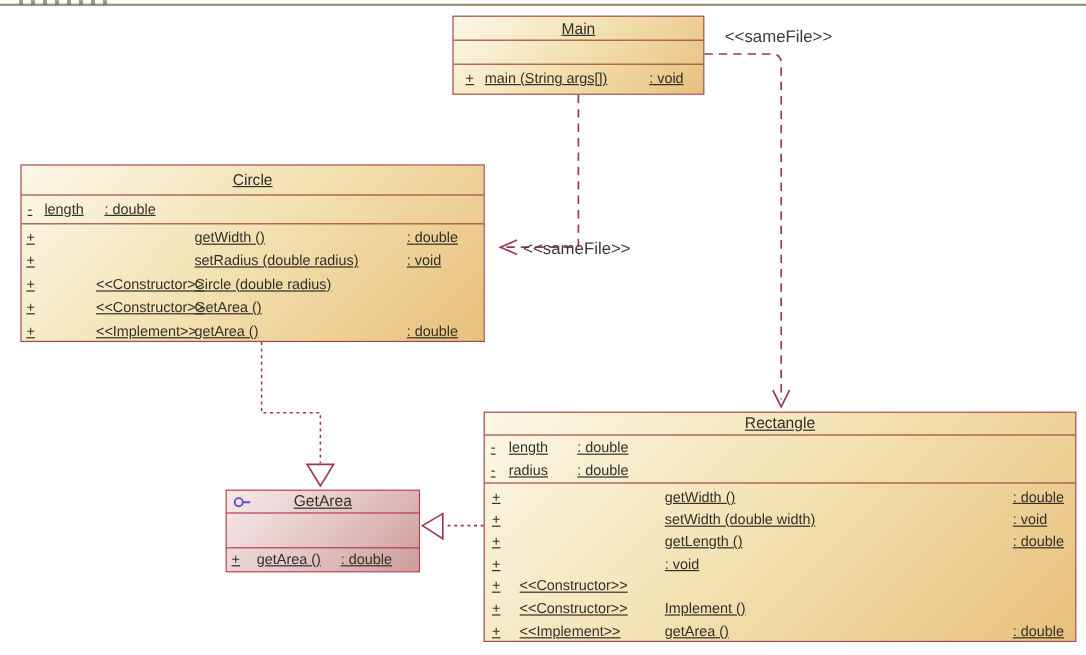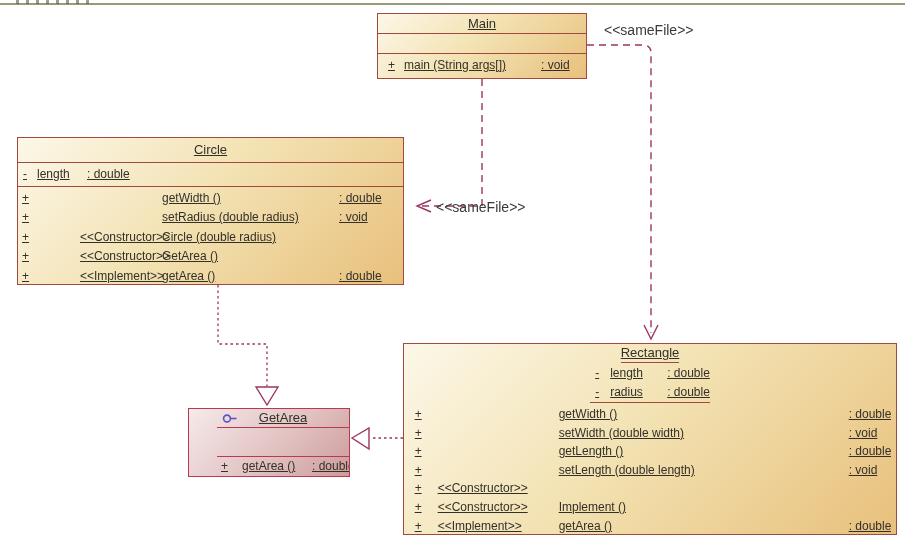--- a/index.html
+++ b/index.html
@@ -12,42 +12,41 @@
     background:repeating-linear-gradient(90deg,#4a4a44 0 3px,transparent 3px 10px);}
   
   .uml-box{
     position:absolute;box-sizing:border-box;border:1.5px solid var(--border);
     background:linear-gradient(135deg,#fcf7e8 0%,#f3e3b4 45%,#e8c07c 100%);
     display:flex;flex-direction:column;font-size:12px;
   }
   .uml-box.iface{
     border-color:var(--ifaceBorder);
     background:linear-gradient(135deg,#f6eaea 0%,#e2c2c2 55%,#cd9b9b 100%);
-    padding-left:28px;
   }
   .sec{box-sizing:border-box;border-bottom:1px solid var(--border);position:relative;text-decoration:underline;}
   .iface .sec{border-bottom-color:var(--ifaceBorder);}
   .sec:last-child{border-bottom:none;flex:1;}
   .sec-title{text-align:center;font-size:13px;}
   .rows{display:flex;flex-direction:column;}
   .row{display:grid;white-space:nowrap;overflow:hidden;}
   .row span{display:block;}
   
   #box-main{left:377px;top:13px;width:210px;height:66px;}
   #box-main .sec-title{height:20px;line-height:19px;}
   #box-main .sec-empty{height:20px;}
   #box-main .row-m{grid-template-columns:16px 137px auto;padding-left:10px;line-height:23px;}
   
   #box-circle{left:17px;top:137px;width:387px;height:148px;}
   #box-circle .sec-title{height:25px;line-height:24px;}
   #box-circle .sec-fields{height:24px;}
   #box-circle .row-f{grid-template-columns:14px 50px auto;padding-left:5px;line-height:23px;}
   #box-circle .row-m{grid-template-columns:58px 82px 177px auto;padding-left:4px;line-height:19.4px;height:19.4px;}
   
-  #box-rect{left:403px;top:343px;width:494px;height:192px;align-items:center;}
+  #box-rect{left:403px;top:343px;width:494px;height:192px;}
   #box-rect .sec-title{height:19px;line-height:18px;}
   #box-rect .sec-fields{height:40px;padding-top:1px;}
   #box-rect .row-f{grid-template-columns:15px 57px auto;padding-left:5px;line-height:19px;height:19px;}
   #box-rect .sec-methods{display:flex;flex-direction:column;}
   #box-rect .row-m{grid-template-columns:23px 121px 290px auto;padding-left:6px;line-height:18.6px;height:18.6px;}
   
   #box-getarea{left:188px;top:408px;width:162px;height:69px;}
   #box-getarea .sec-title{height:19px;line-height:18px;}
   #box-getarea .sec-empty{height:29px;}
   #box-getarea .row-m{grid-template-columns:21px 70px auto;padding-left:4px;line-height:19px;}
@@ -177,21 +176,20 @@
       </div>
       <div class="row row-m">
         <span>+</span>
         <span></span>
         <span>getLength ()</span>
         <span>: double</span>
       </div>
       <div class="row row-m">
         <span>+</span>
         <span></span>
-        <span>setLength (double length)</span>
         <span>: void</span>
       </div>
       <div class="row row-m">
         <span>+</span>
         <span>&lt;&lt;Constructor&gt;&gt;</span>
         <span></span>
       </div>
       <div class="row row-m">
         <span>+</span>
         <span>&lt;&lt;Constructor&gt;&gt;</span>

